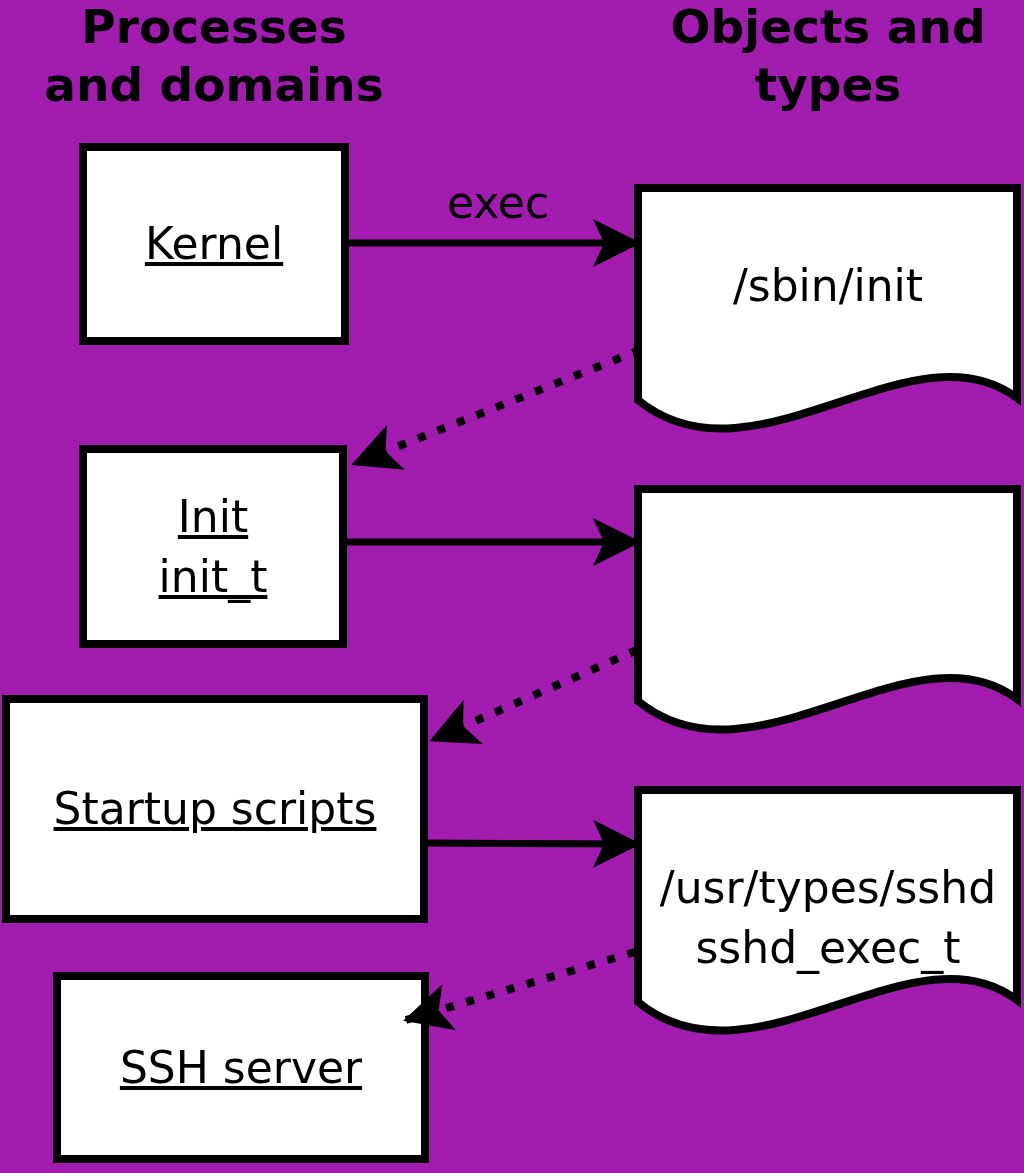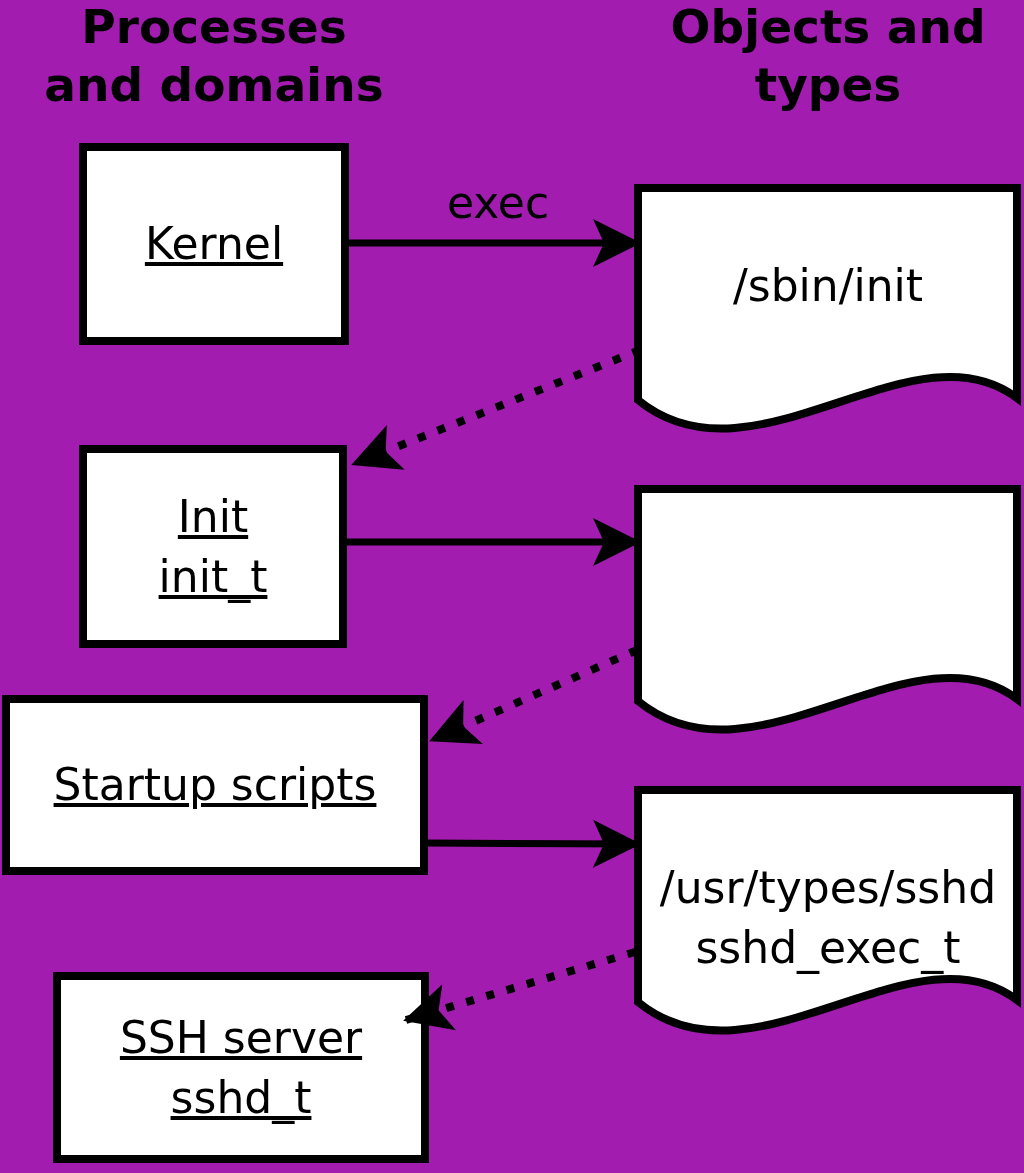--- a/index.html
+++ b/index.html
@@ -14,21 +14,21 @@
   }
   #hdr-left{left:19px;top:-2px;width:390px;}
   #hdr-right{left:633px;top:-2px;width:390px;}
   .pbox{
     position:absolute;border:8px solid #000;background:#fff;
     box-sizing:border-box;display:flex;align-items:center;justify-content:center;
   }
   .ptxt{text-align:center;font-size:44px;line-height:60px;text-decoration:underline;}
   #box-kernel{left:79px;top:143px;width:270px;height:202px;}
   #box-init{left:79px;top:408px;width:268px;height:203px;margin-top:37px;}
-  #box-initrc{left:2px;top:695px;width:426px;height:180px;}
+  #box-initrc{left:2px;top:695px;width:426px;height:228px;}
   #box-sshd{left:26px;top:972px;width:376px;height:191px;margin-left:27px;}
   .doc{position:absolute;width:390px;height:250px;}
   #doc-init{left:633px;top:184px;}
   #doc-initrc{left:633px;top:485px;}
   #doc-sshd{left:633px;top:786px;}
   .doc svg{position:absolute;left:0;top:0;}
   .doc .doctext{
     position:absolute;left:8px;right:8px;top:32px;
     text-align:center;font-size:44px;line-height:60px;margin-top:40px;
   }
@@ -60,21 +60,20 @@
     </div>
   </div>
   <div class="pbox" id="box-initrc">
     <div class="ptxt">
       <div>Startup scripts</div>
     </div>
   </div>
   <div class="pbox" id="box-sshd">
     <div class="ptxt">
       <div>SSH server</div>
-      <div>sshd_t</div>
     </div>
   </div>
 
   <div class="doc" id="doc-init">
     <svg width="390" height="250" viewBox="0 0 390 250">
       <path d="M5,4 L384,4 L384,214 C280,135 120,310 5,216 Z" fill="#ffffff" stroke="#000000" stroke-width="8" stroke-linejoin="miter"></path>
     </svg>
     <div class="doctext">
       <div>/sbin/init</div>
     </div>

